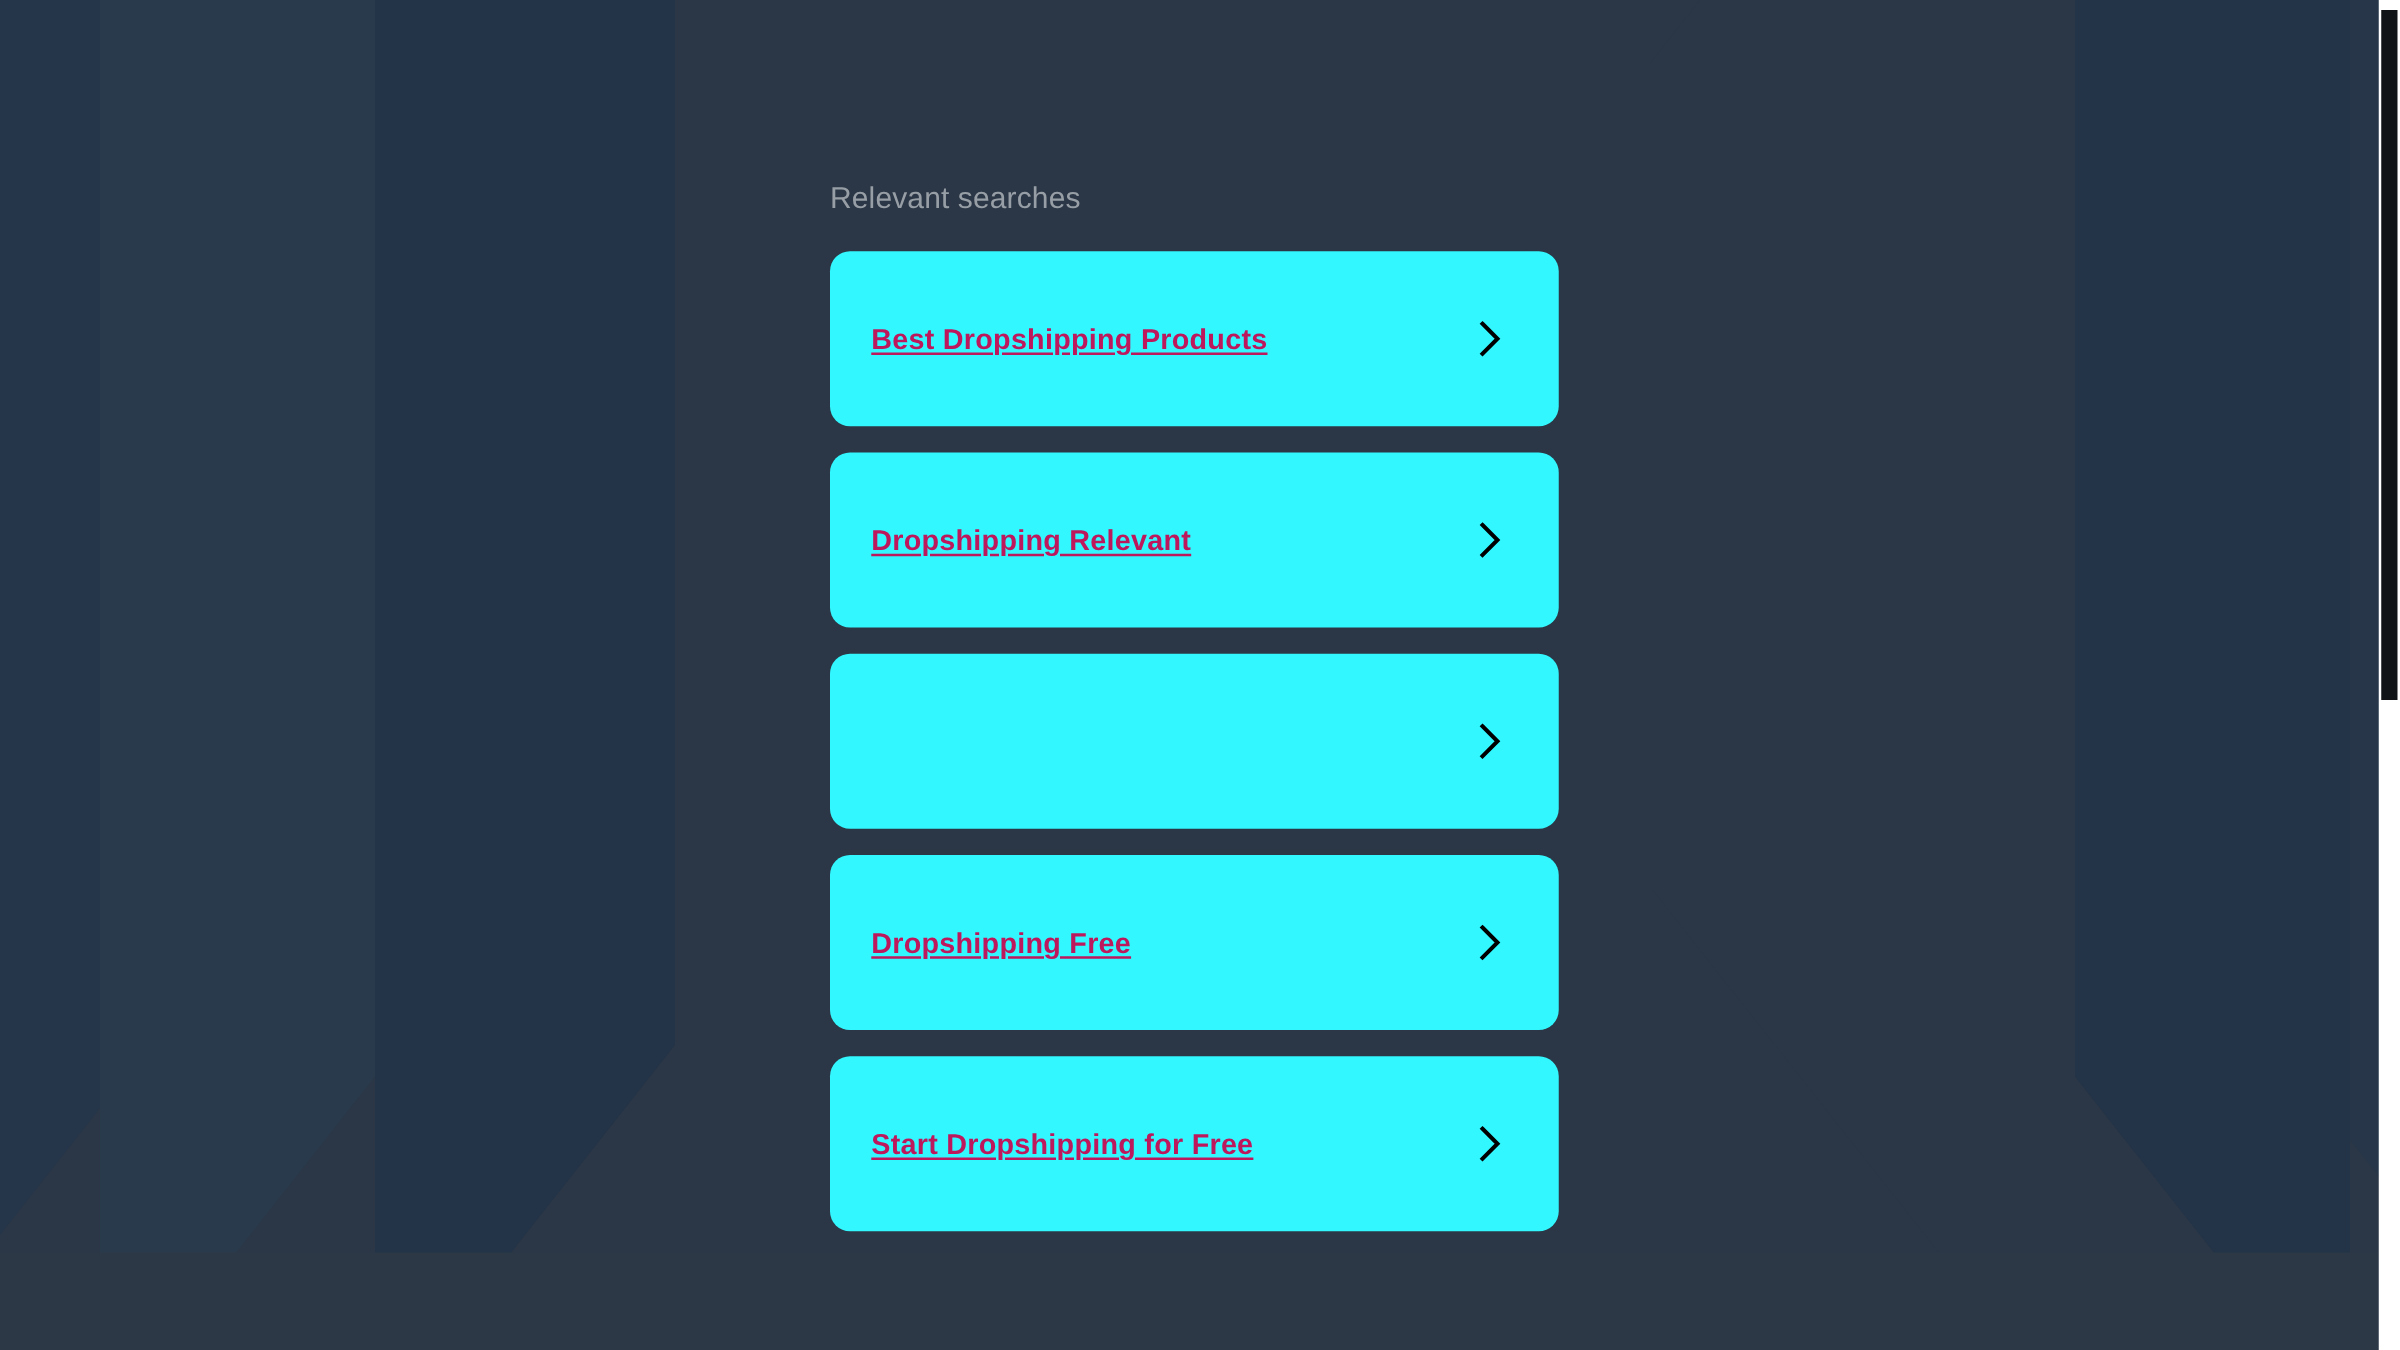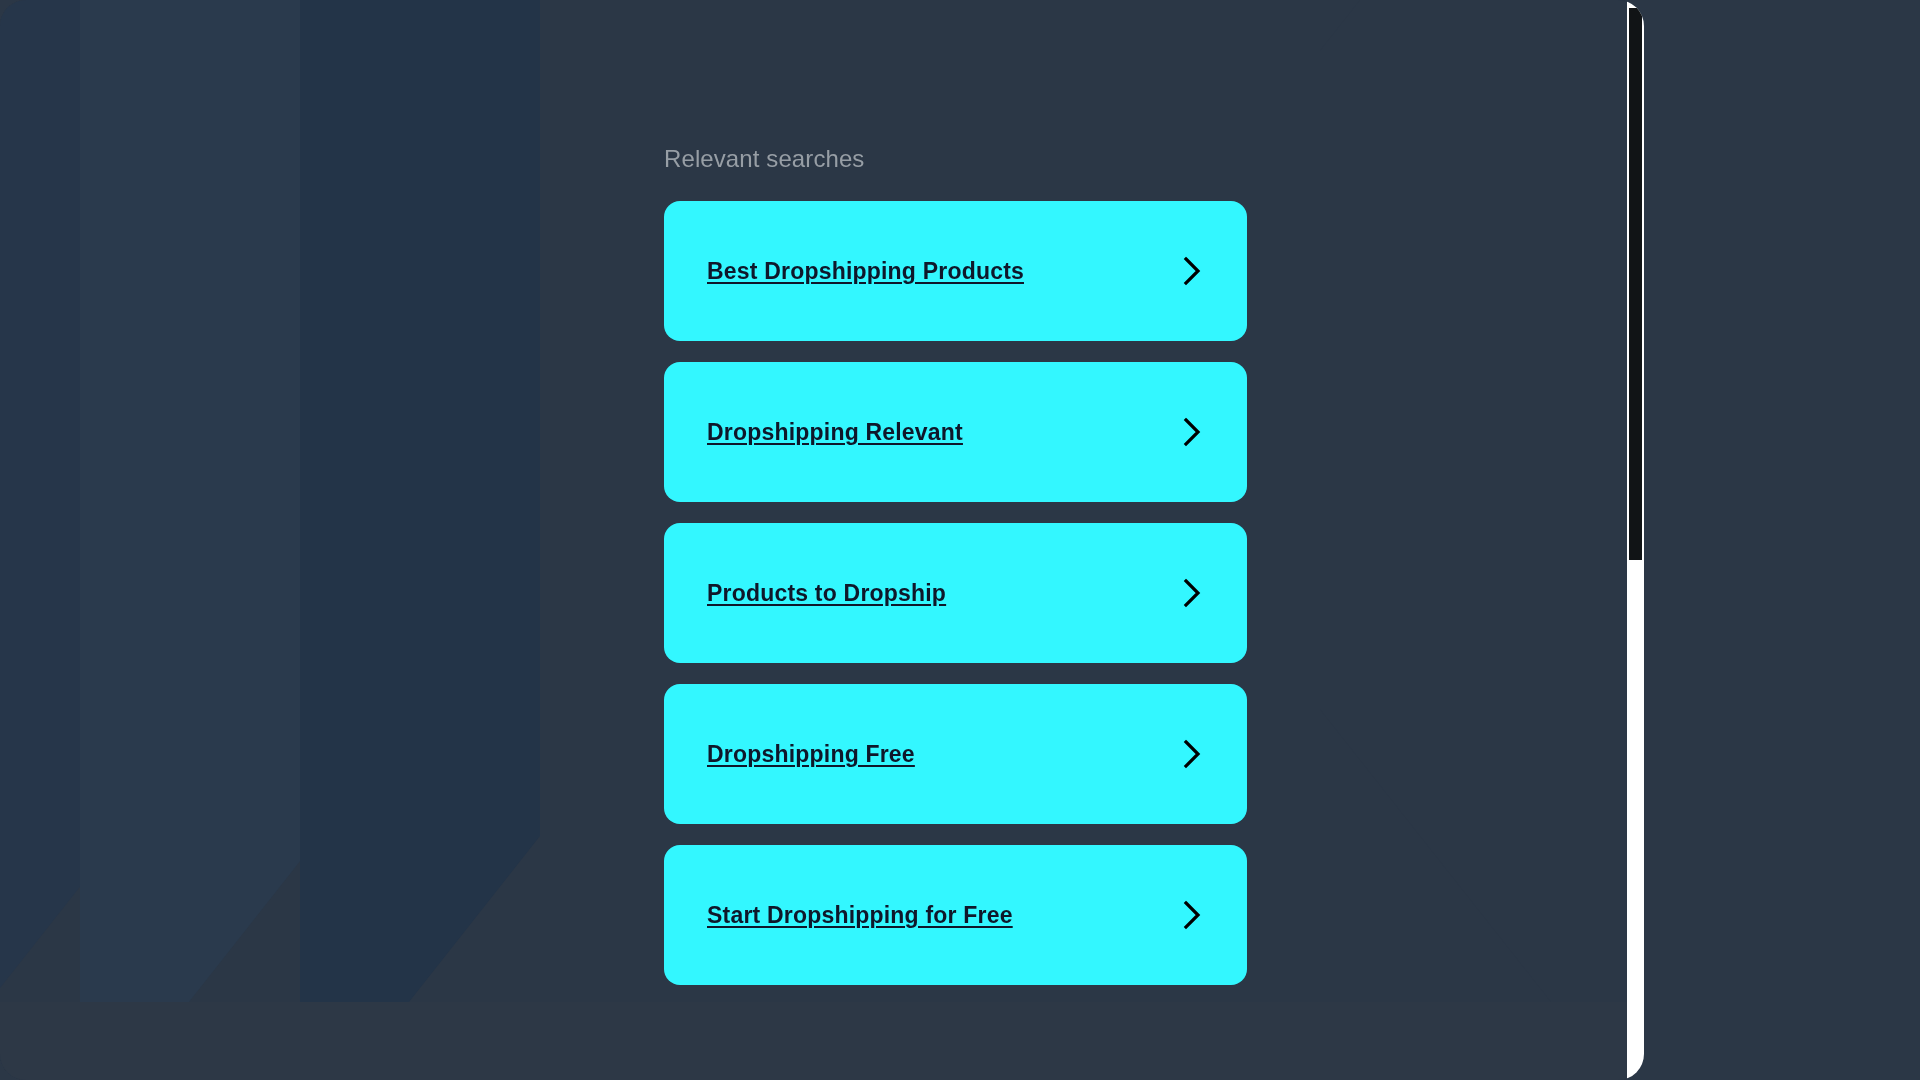--- a/index.html
+++ b/index.html
@@ -7,25 +7,24 @@
   html, body {
     width: 1920px;
     height: 1080px;
     overflow: hidden;
     background: #2b3746;
     font-family: "Liberation Sans", sans-serif;
   }
 
   #page {
     position: relative;
-    width: 1644px;
+    width: 1920px;
     height: 1080px;
     overflow: hidden;
     background: #2b3746;
-    border-radius: 26px;
   }
 
   
   .bg-layer {
     position: absolute;
     inset: 0;
     overflow: hidden;
     pointer-events: none;
   }
   .bg-svg { position: absolute; inset: 0; width: 1920px; height: 1080px; display: block; }
@@ -72,28 +71,28 @@
     height: 140px;
     background: #33f7ff;
     border-radius: 16px;
     display: flex;
     align-items: center;
     cursor: pointer;
     flex: 0 0 auto;
   }
 
   .card-label {
-    color: #0f172a;
+    color: #be185d;
     font-size: 23px;
     line-height: 28px;
     font-weight: 700;
     text-decoration: underline;
     text-underline-offset: 3px;
     text-decoration-thickness: 2px;
-    padding-left: 43px;
+    padding-left: 33px;
     white-space: nowrap;
     letter-spacing: 0.2px;
   }
 
   .card-chevron {
     position: absolute;
     right: 44px;
     top: 50%;
     transform: translateY(-50%);
     width: 22px;
@@ -168,21 +167,20 @@
       <div class="card">
         <span class="card-label">Dropshipping Relevant</span>
         <span class="card-chevron">
           <svg viewBox="0 0 22 30">
               <path d="M5 3 L17 15 L5 27" fill="none" stroke="#000" stroke-width="3.2" stroke-linecap="square" stroke-linejoin="miter"></path>
             </svg>
         </span>
       </div>
 
       <div class="card">
-        <span class="card-label">Products to Dropship</span>
         <span class="card-chevron">
           <svg viewBox="0 0 22 30">
               <path d="M5 3 L17 15 L5 27" fill="none" stroke="#000" stroke-width="3.2" stroke-linecap="square" stroke-linejoin="miter"></path>
             </svg>
         </span>
       </div>
 
       <div class="card">
         <span class="card-label">Dropshipping Free</span>
         <span class="card-chevron">

